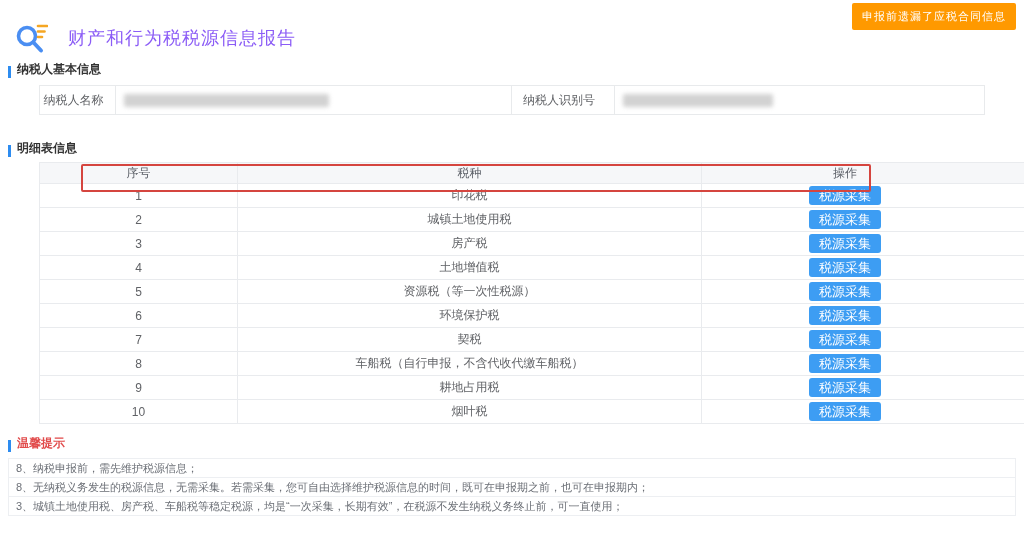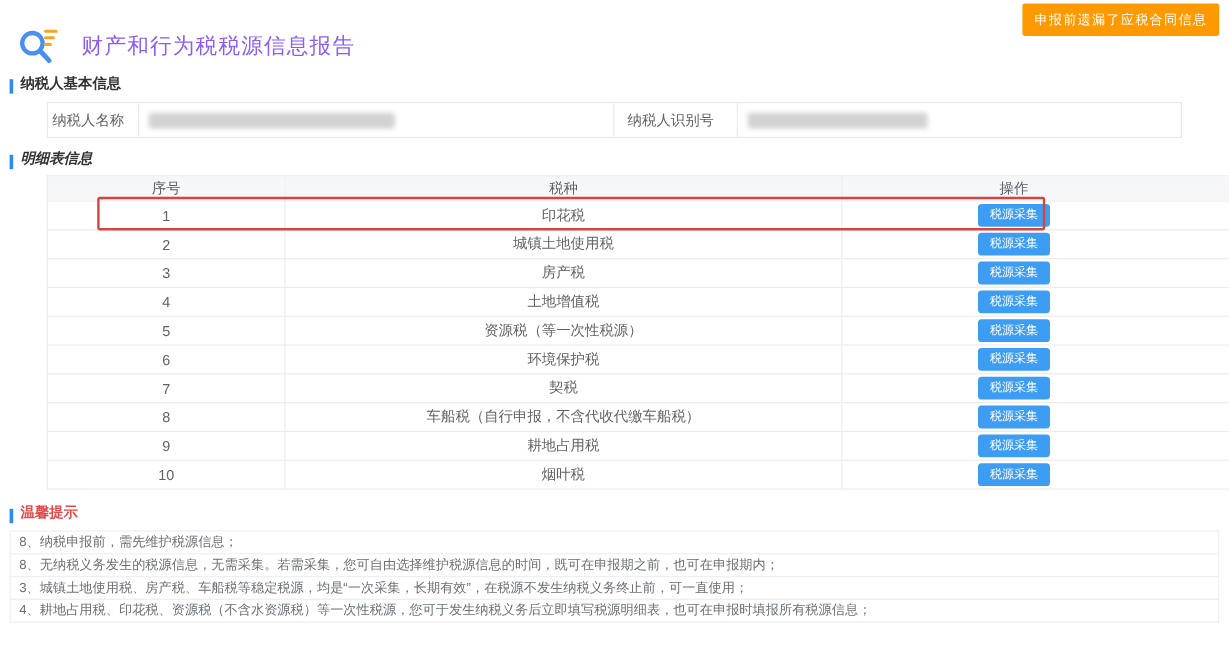--- a/index.html
+++ b/index.html
@@ -25,31 +25,31 @@
   .info-label{width:76px;border-right:1px solid #e8eaec;text-align:center;line-height:28px;
     padding-right:8px;box-sizing:border-box;flex:0 0 auto;}
   .info-label.second{width:104px;border-left:1px solid #e8eaec;}
   .info-value{flex:1 1 auto;display:flex;align-items:center;padding-left:8px;}
   .info-value.first{width:395px;flex:0 0 auto;box-sizing:border-box;}
   .blurred{height:13px;border-radius:2px;background:#c3c3c3;filter:blur(2px);opacity:.75;}
   .w200{width:205px;}
   .w150{width:150px;}
 
   
-  .detail-section-title{margin-top:12px;font-style:italic;}
+  .detail-section-title{margin-top:28px;}
   .detail-table{margin:5px 39px 0 39px;border-collapse:collapse;table-layout:fixed;width:946px;
     font-size:12px;color:#606266;}
   .detail-table th,.detail-table td{border:1px solid #e9ebee;text-align:center;font-weight:normal;
     padding:0;overflow:hidden;white-space:nowrap;}
   .detail-table th{height:20px;background:#f6f7f9;color:#5a5e66;}
   .detail-table td{height:23px;}
   .col-idx{width:197px;}
   .col-tax{width:463px;}
   .col-op{width:286px;padding-right:180px !important;}
-  .blue-btn{background:#3d9df3;color:#fff;border:none;font-size:10px;padding:3px 10px;
+  .blue-btn{background:#3d9df3;color:#fff;border:none;font-size:13px;padding:3px 10px;
     border-radius:3px;cursor:pointer;line-height:13px;}
 
   
   .highlight-box{position:absolute;left:81px;top:164px;width:790px;height:28px;
     border:2px solid #d5453f;border-radius:2px;box-sizing:border-box;pointer-events:none;}
 
   
   .tips-title{margin-top:14px;}
   .tips-list{list-style:none;margin:6px 8px 0 8px;padding:0;}
   .tips-list li{height:18px;line-height:18px;border:1px solid #edeff2;margin-top:-1px;
@@ -194,17 +194,16 @@
     <span class="section-text">温馨提示</span>
   </div>
 
   <ul class="tips-list">
   <li>8、纳税申报前，需先维护税源信息；</li>
 
   <li>8、无纳税义务发生的税源信息，无需采集。若需采集，您可自由选择维护税源信息的时间，既可在申报期之前，也可在申报期内；</li>
 
   <li>3、城镇土地使用税、房产税、车船税等稳定税源，均是“一次采集，长期有效”，在税源不发生纳税义务终止前，可一直使用；</li>
 
-  <li>4、耕地占用税、印花税、资源税（不含水资源税）等一次性税源，您可于发生纳税义务后立即填写税源明细表，也可在申报时填报所有税源信息；</li>
 
 </ul>
 
 </div>
 
 </body></html>

